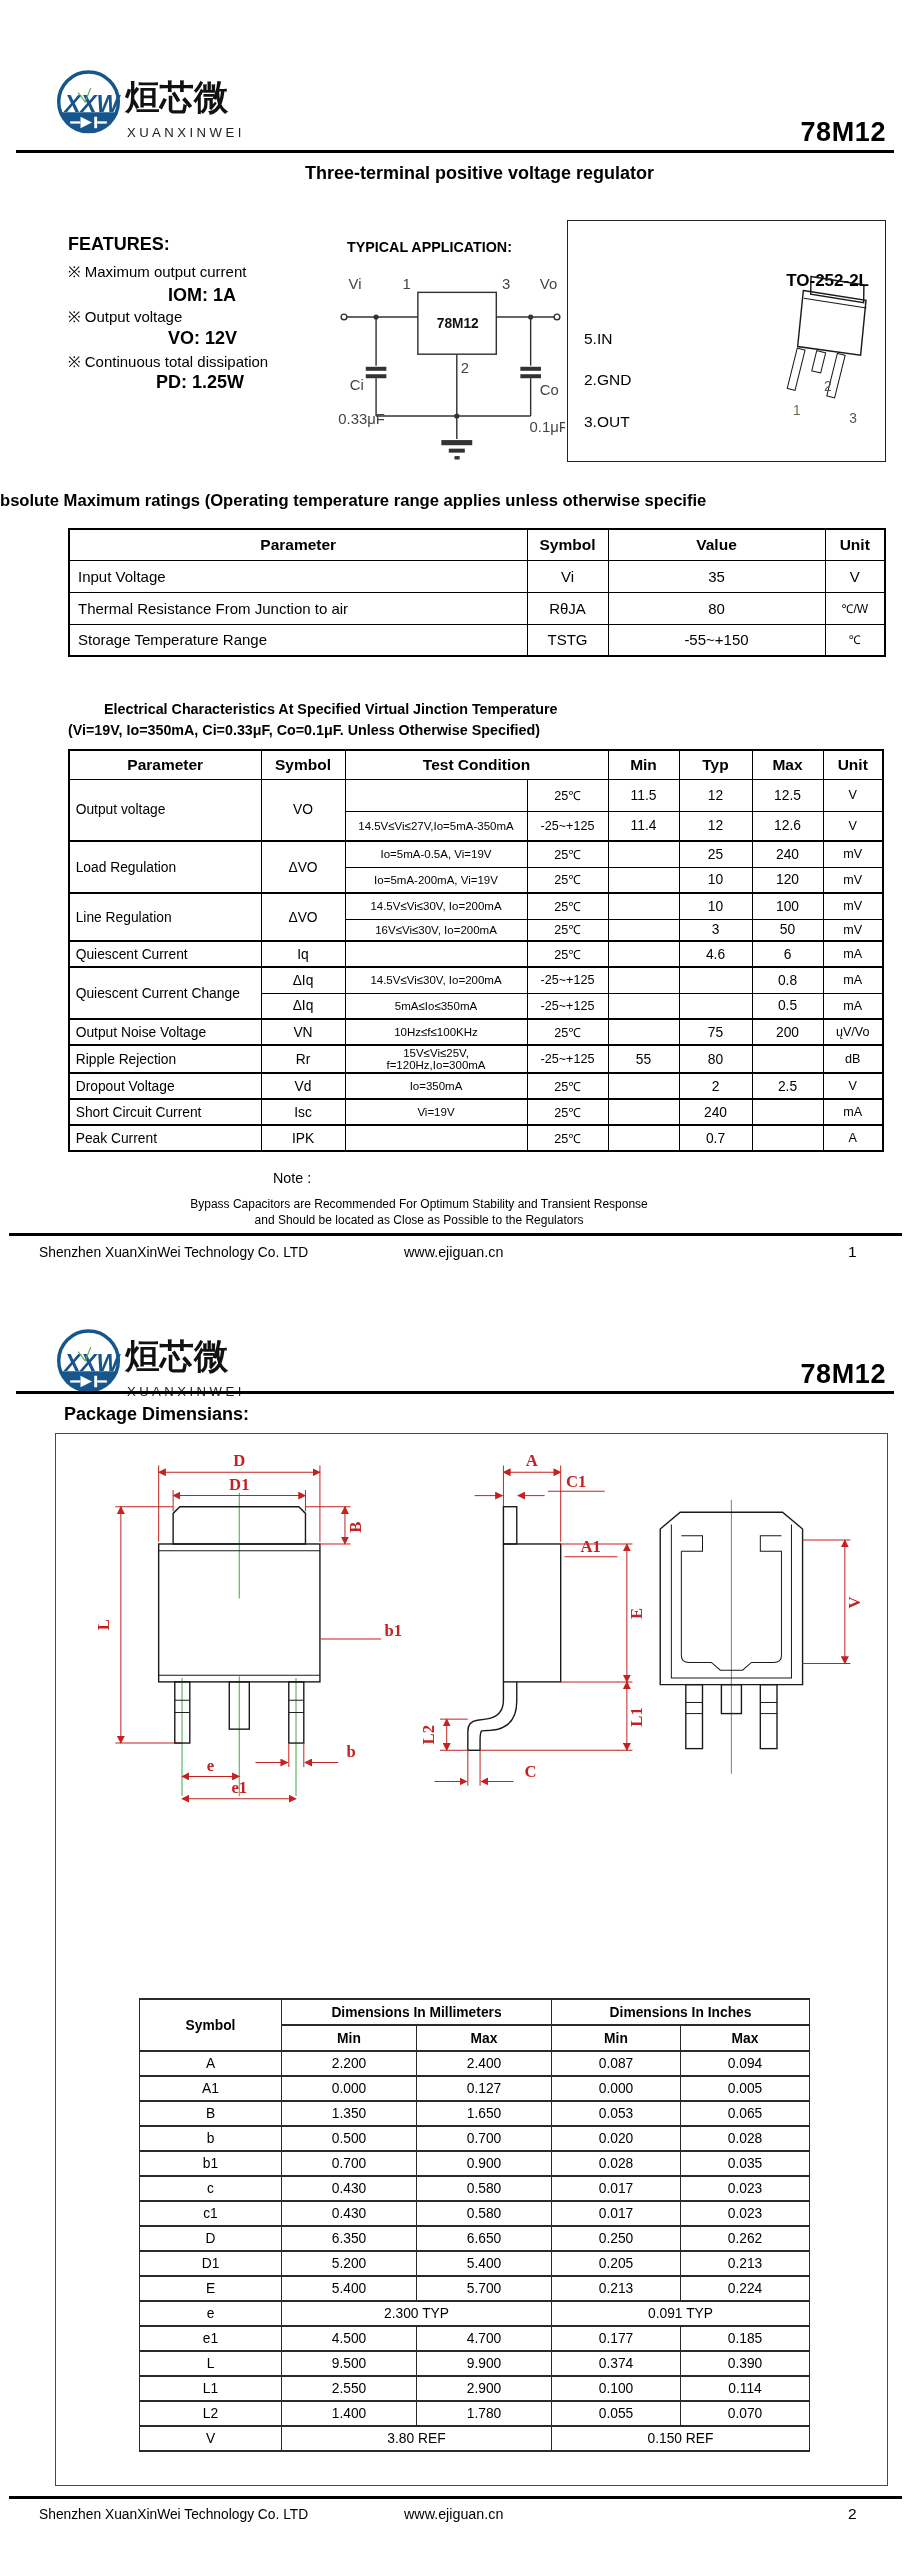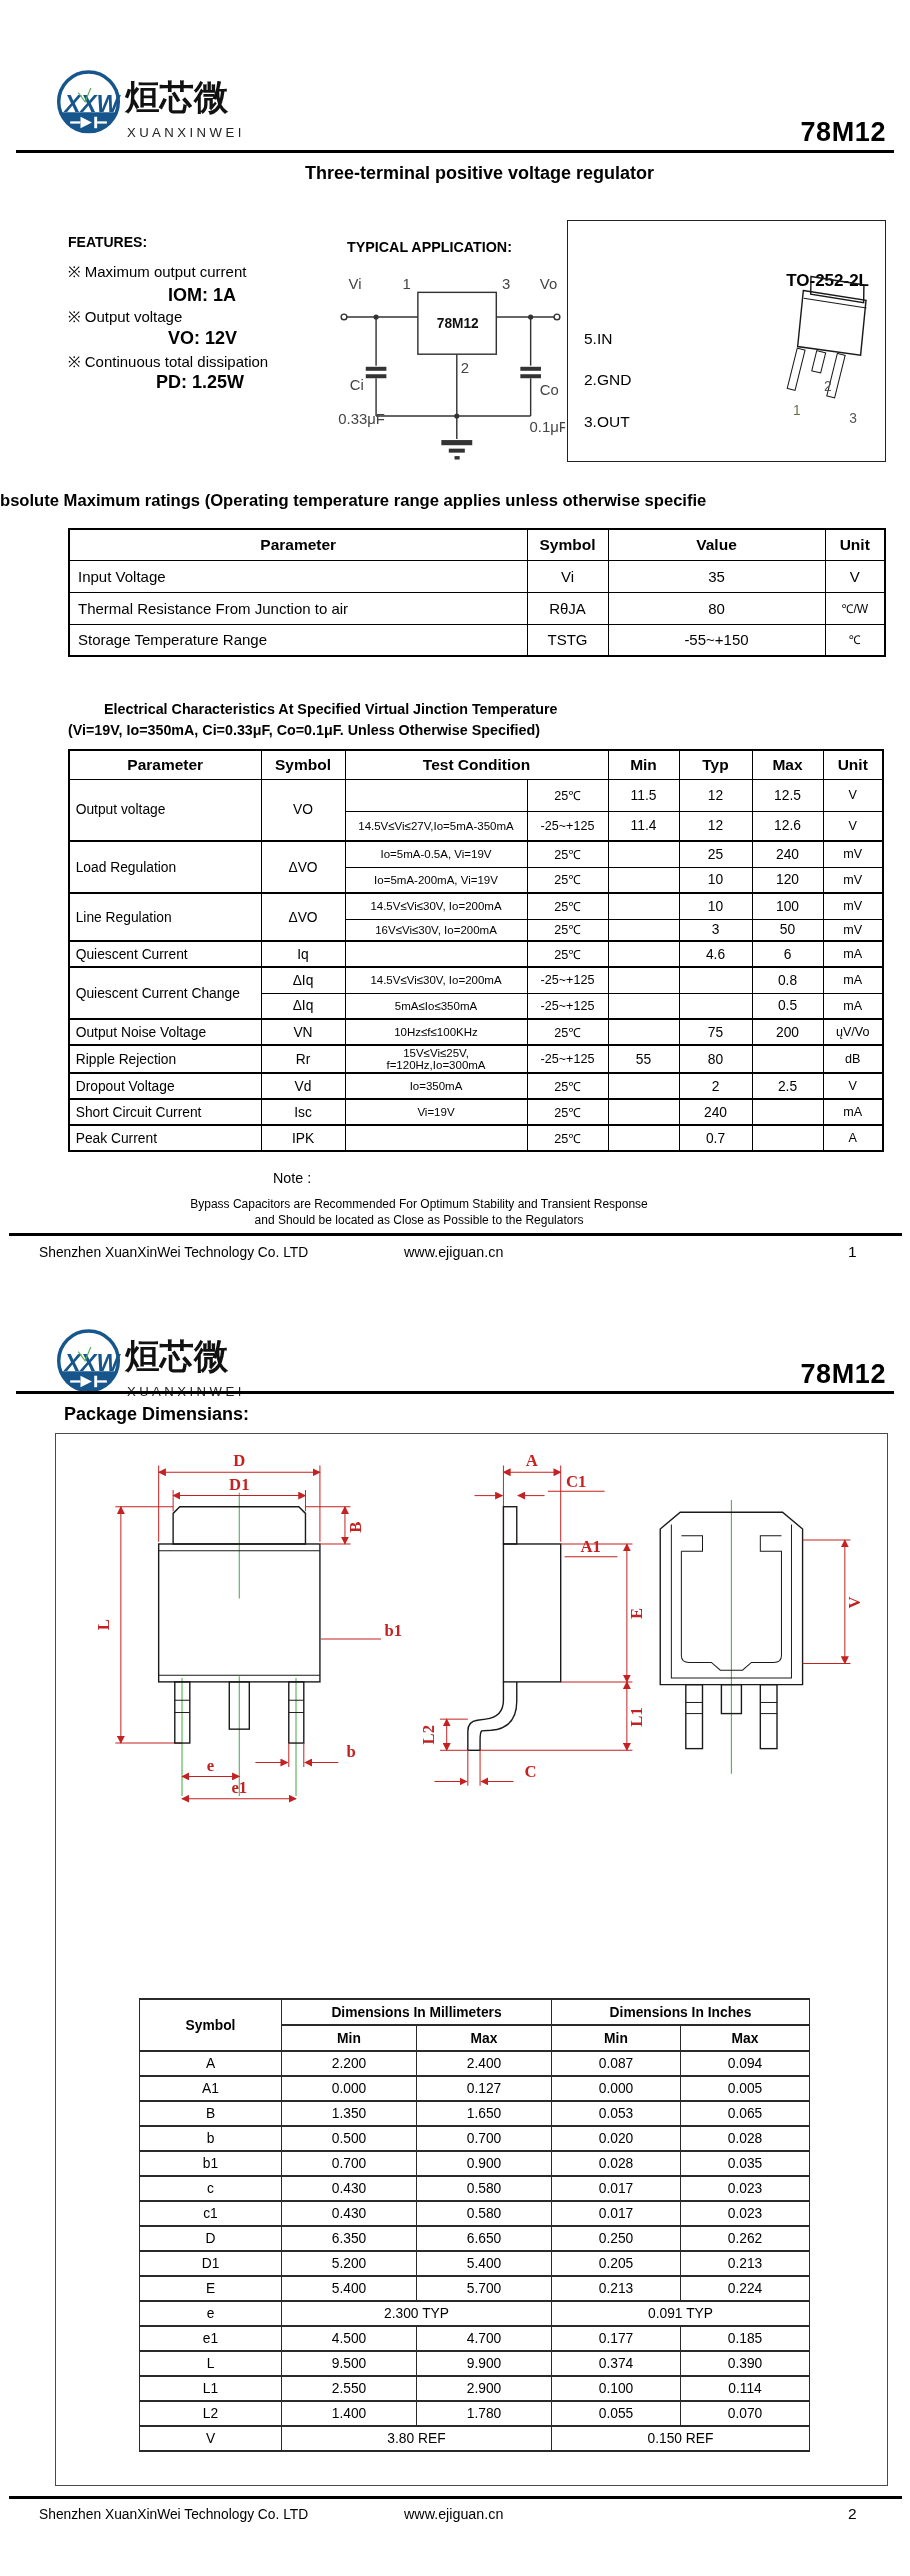--- a/index.html
+++ b/index.html
@@ -2,21 +2,21 @@
 <html style="font-size:9.2px"><head>
 <meta charset="utf-8">
 <style>
   html,body{margin:0;padding:0;background:#fff;}
   .sheet{position:relative;width:910px;height:2576px;background:#fff;overflow:hidden;
          font-family:"Liberation Sans",sans-serif;color:#000;}
   .ab{position:absolute;}
   .hr{position:absolute;left:16px;width:878px;height:2.9px;background:#000;}
   .part{position:absolute;right:24px;font-size:27px;font-weight:600;letter-spacing:0.6px;color:#000;}
   .doctitle{position:absolute;left:0;width:654px;text-align:right;font-size:18px;font-weight:700;}
-  .feath{font-size:14px;font-weight:700;}
+  .feath{font-size:18px;font-weight:700;}
   .featl{font-size:15px;}
   .featv{font-size:18px;font-weight:700;}
   .apph{font-size:14.3px;font-weight:700;}
   .secttl{font-size:16.6px;font-weight:700;white-space:nowrap;}
   .elechead{font-size:14.3px;font-weight:700;}
   
   table{border-collapse:collapse;position:absolute;table-layout:fixed;background:#fff;}
   .at{border:2.3px solid #000;}
   .at th,.at td{border:1.1px solid #000;font-size:15px;text-align:center;overflow:hidden;}
   .at th{font-size:15.5px;font-weight:700;}

